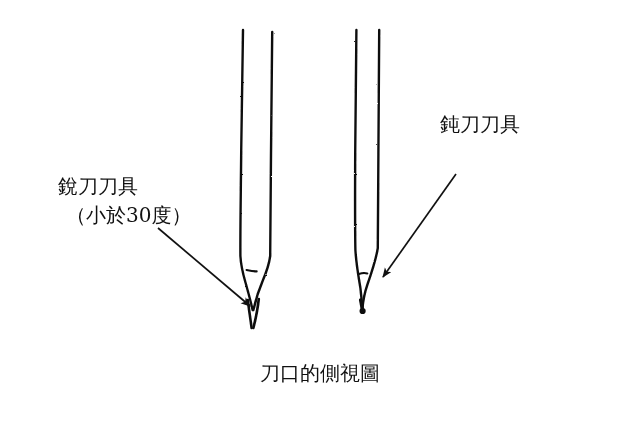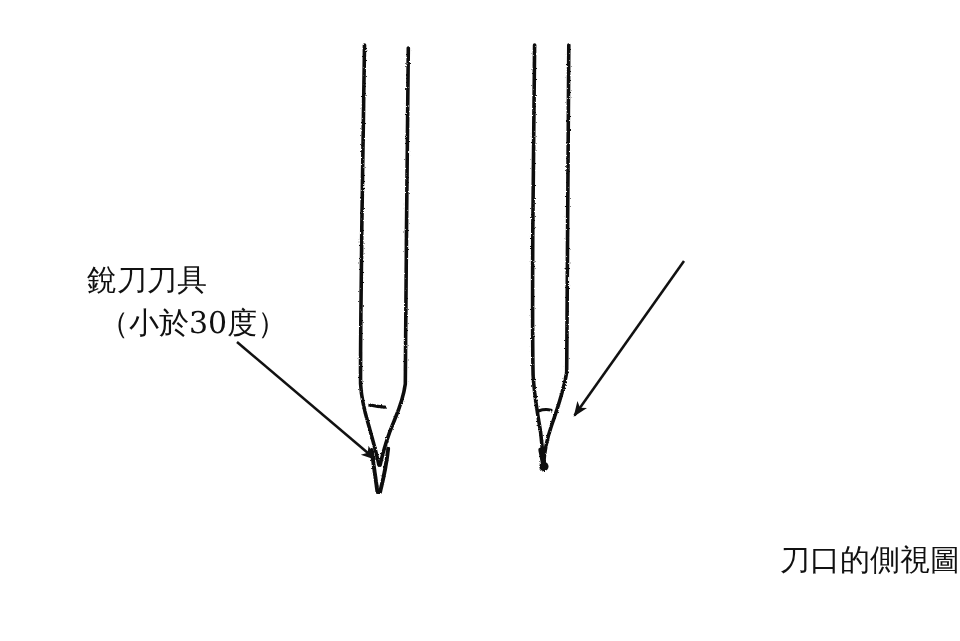--- a/index.html
+++ b/index.html
@@ -42,21 +42,21 @@
     font-size: 20px;
   }
   #label-blunt .sub {
     padding-left: 8px;
   }
   #caption {
     position: absolute;
     left: 0;
     right: 0;
     top: 360px;
-    text-align: right;
+    text-align: center;
     font-size: 20px;
     color: #111111;
     font-family: "DejaVu Serif", "Liberation Serif", serif;
     white-space: nowrap;
   }
   #drawing {
     position: absolute;
     left: 0;
     top: 0;
     width: 640px;
@@ -99,17 +99,18 @@
 
     <line x1="456" y1="174" x2="383" y2="277" stroke="#111111" stroke-width="1.7" marker-end="url(#arrowhead)"></line>
   </svg>
 
   <div class="label" id="label-sharp">
     <span class="label-line">銳刀刀具</span>
     <span class="label-line sub">（小於30度）</span>
   </div>
 
   <div class="label" id="label-blunt">
+    <span class="label-line">鈍刀刀具</span>
   </div>
 
   <div id="caption">刀口的側視圖</div>
 
 </div>
 
 </body></html>

